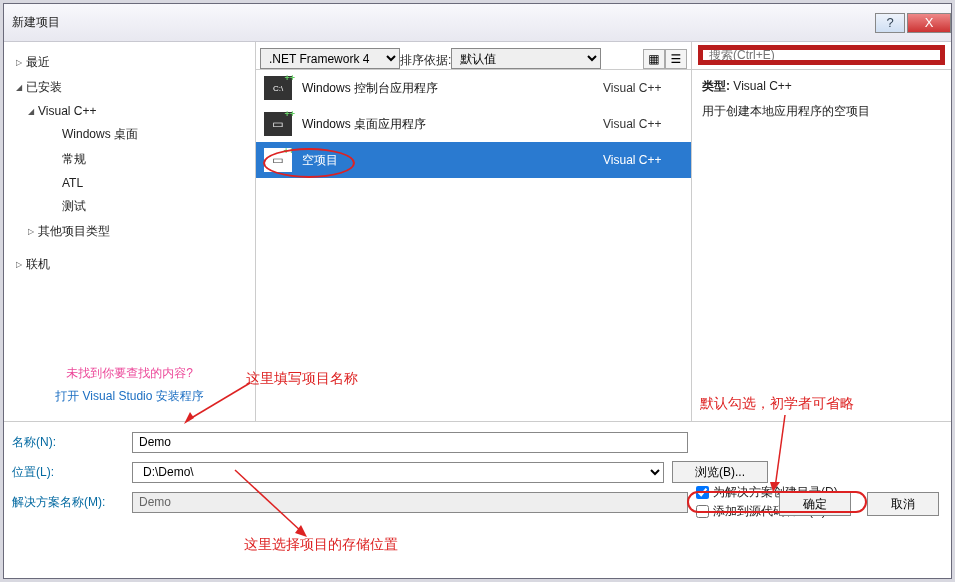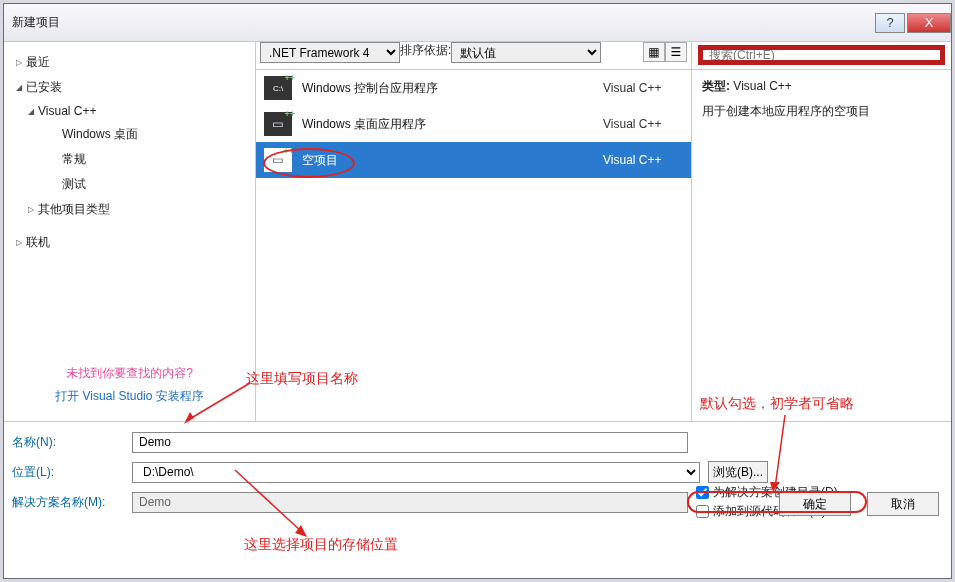--- a/index.html
+++ b/index.html
@@ -16,21 +16,21 @@
 .tree { flex: 1; padding-left: 6px; }
 .tree-item { padding: 4px 6px; display: flex; align-items: center; cursor: default; color: #222; }
 .tree-item .caret { width: 10px; display: inline-block; color: #555; font-size: 8px; }
 .tree-item.l1 { padding-left: 18px; }
 .tree-item.l3 { padding-left: 52px; }
 .tree-item.selected { font-weight: normal; }
 .left-bottom { padding: 8px 12px; text-align: center; }
 .left-bottom .q { color: #ec4899; margin-bottom: 6px; }
 .left-bottom .link { color: #1b6ec2; }
 .mid-pane { flex: 1; display: flex; flex-direction: column; }
-.toolbar { height: 28px; border-bottom: 1px solid #ccc; display: flex; align-items: flex-start; padding: 0 4px; gap: 0; }
+.toolbar { height: 28px; border-bottom: 1px solid #ccc; display: flex; align-items: flex-end; padding: 0 4px; gap: 0; }
 .toolbar select { height: 21px; border: 1px solid #888; font-size: 12px; padding: 0 4px; }
 .toolbar .sort-label { color: #222; }
 .toolbar .viewbtn { width: 22px; height: 20px; border: 1px solid #aaa; display: flex; align-items: center; justify-content: center; background: #f4f4f4; }
 .template-list { flex: 1; overflow: auto; }
 .template-row { height: 36px; display: flex; align-items: center; padding: 0 8px; gap: 10px; }
 .template-row .ticon { width: 28px; height: 24px; background: #333; display: flex; align-items: center; justify-content: center; color: #fff; position: relative; }
 .template-row .ticon .plus { position: absolute; top: -3px; right: -3px; color: #6c6; font-size: 9px; font-weight: bold; }
 .template-row .tname { flex: 1; color: #111; }
 .template-row .tlang { color: #333; width: 80px; text-align: left; }
 .template-row.selected { background: #2a7ad0; color: #fff; }
@@ -40,21 +40,21 @@
 .right-pane .inner { padding: 8px 10px; }
 .right-pane .search { height: 28px; border-bottom: 1px solid #ccc; padding: 3px 6px; }
 .right-pane .search input { width: 100%; height: 20px; border: 5px solid #b91c1c; padding: 0 6px; color: #777; }
 .right-pane .type-line { color: #222; margin-bottom: 8px; }
 .right-pane .desc { color: #222; }
 .bottom { padding: 6px 8px; position: relative; }
 .form-row { display: flex; align-items: center; height: 28px; margin-bottom: 2px; }
 .form-row .lbl { width: 120px; color: #0369a1; }
 .form-row input[type=text], .form-row select.combo { flex: 1; height: 21px; border: 1px solid #888; padding: 0 6px; background: #fff; }
 .form-row input.disabled { background: #eee; color: #666; }
-.form-row .browse { margin-left: 8px; height: 22px; padding: 0 4px; border: 1px solid #888; background: #f2f2f2; }
+.form-row .browse { margin-left: 8px; height: 22px; padding: 0 22px; border: 1px solid #888; background: #f2f2f2; }
 .form-row .checks { margin-left: 8px; display: flex; flex-direction: column; gap: 2px; }
 .check { display: flex; align-items: center; gap: 4px; color: #222; }
 .check input { width: 13px; height: 13px; }
 .footer { position: absolute; right: 12px; bottom: 8px; display: flex; gap: 16px; }
 .footer button { width: 72px; height: 24px; border: 1px solid #888; background: #f2f2f2; }
 .annotation { position: absolute; color: #d22; font-size: 14px; pointer-events: none; }
 .arrow { position: absolute; pointer-events: none; }
 </style>
 </head>
 <body>
@@ -81,20 +81,23 @@
           </div>
         <div class="tree-item l1 selected">
             <span class="caret">◢</span>
             <span>Visual C++</span>
           </div>
         <div class="tree-item l3">
             <span>Windows 桌面</span>
           </div>
         <div class="tree-item l3">
             <span>常规</span>
+          </div>
+        <div class="tree-item l3">
+            <span>ATL</span>
           </div>
         <div class="tree-item l3">
             <span>测试</span>
           </div>
         <div class="tree-item l1">
             <span class="caret">▷</span>
             <span>其他项目类型</span>
           </div>
         <div style="height:8px"></div>
         <div class="tree-item">

